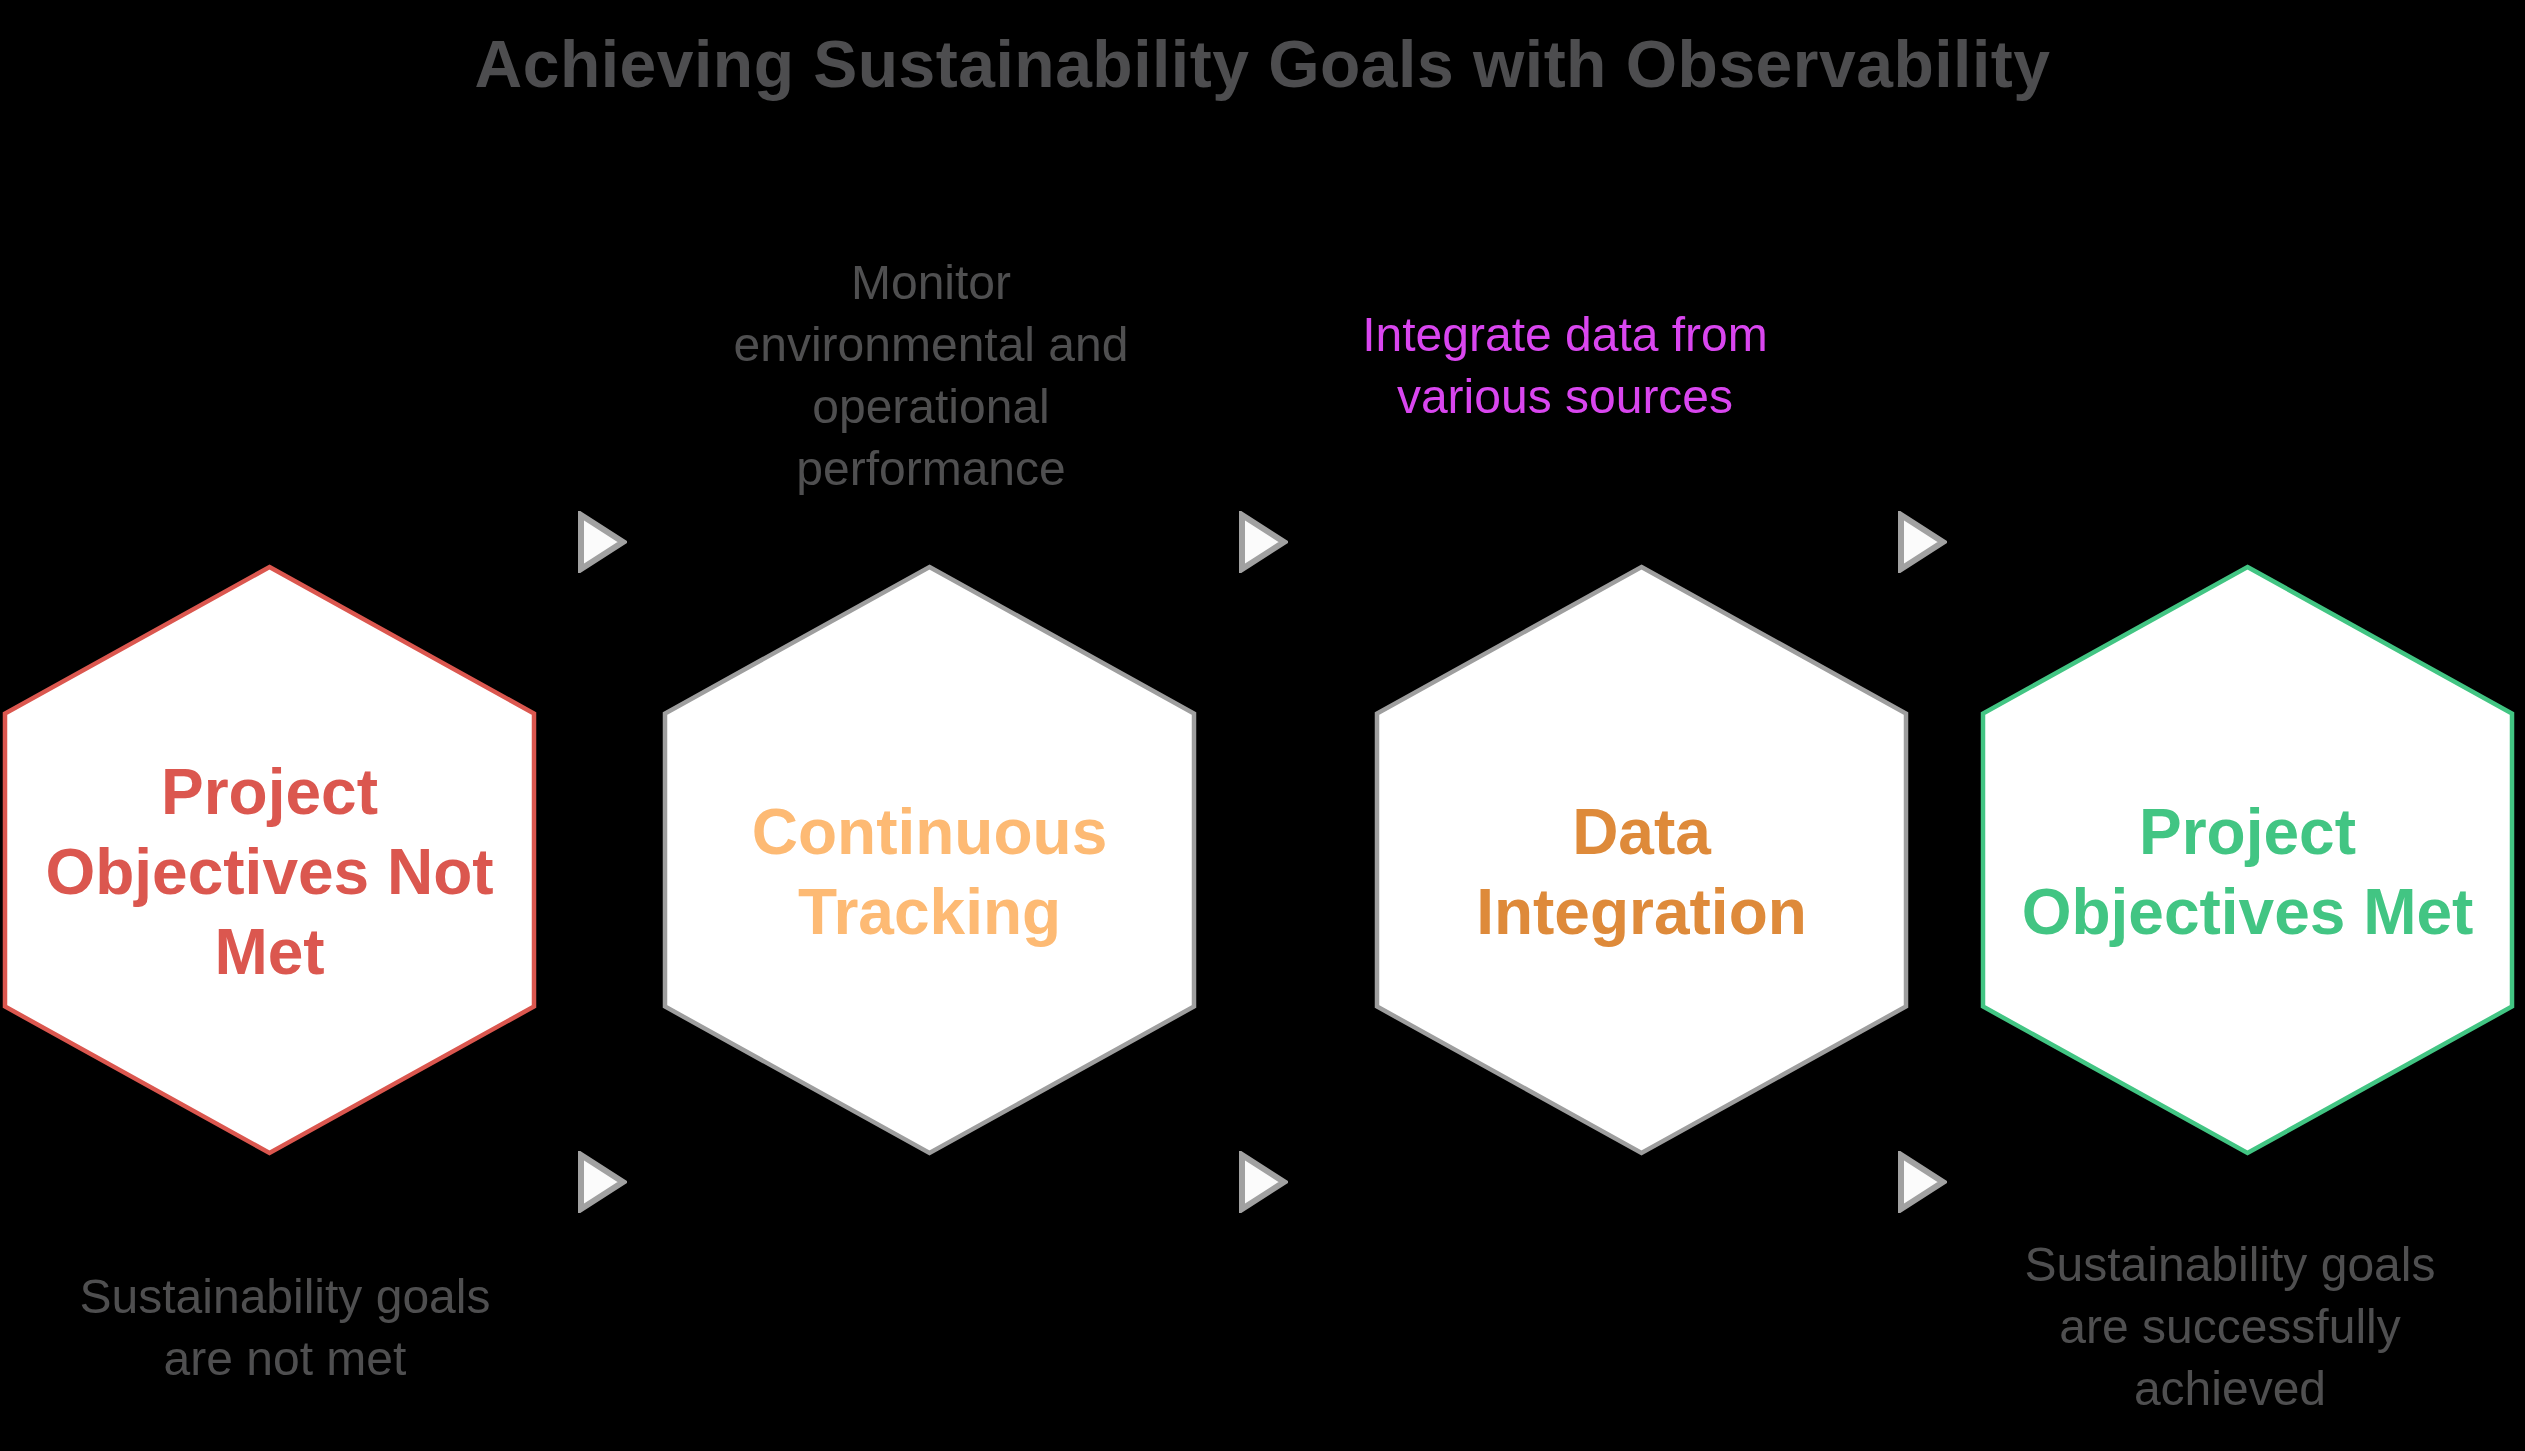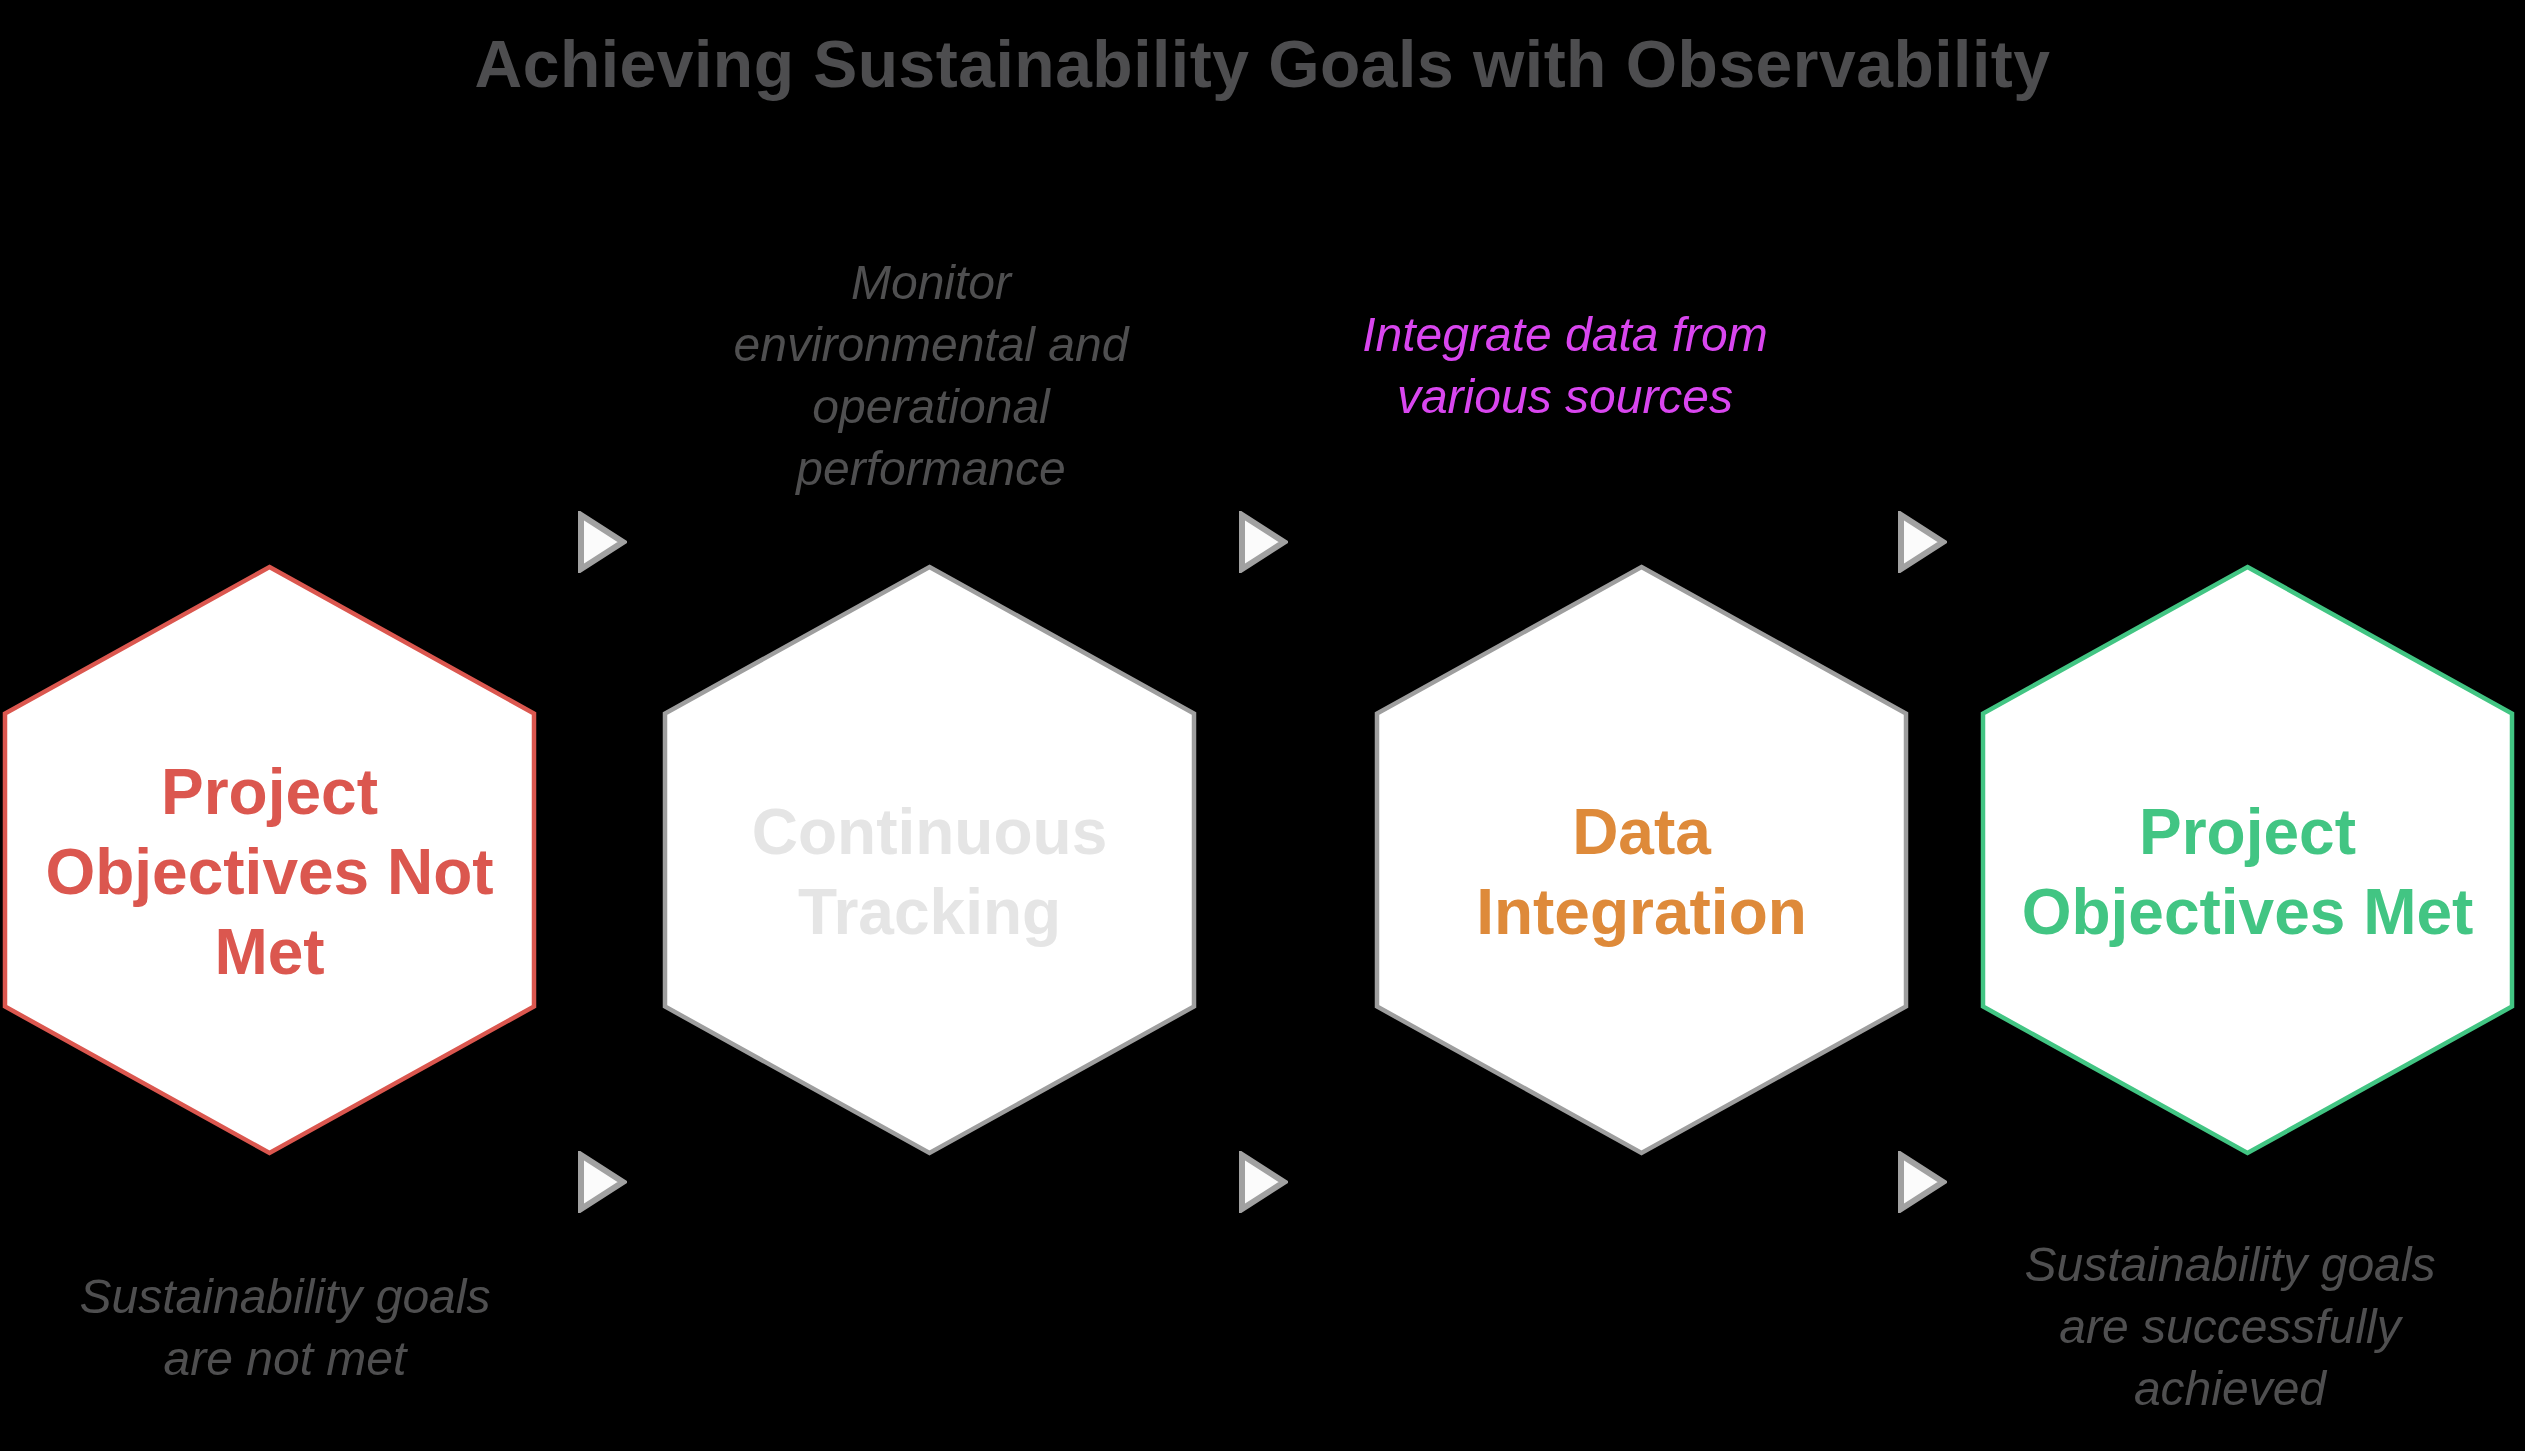--- a/index.html
+++ b/index.html
@@ -30,21 +30,20 @@
     line-height: 1.16;
   }
   .note {
     position: absolute;
     width: 700px;
     text-align: center;
     font-size: 48px;
     line-height: 62px;
     font-weight: 400;
     white-space: pre-line;
-    font-style: italic;
   }
   .hex {
     position: absolute;
     top: 564px;
     width: 535px;
     height: 592px;
   }
   .hex svg.hex-shape {
     position: absolute;
     left: 0;
@@ -100,21 +99,21 @@
     </svg>
     <div class="hex-label" style="color: rgb(219, 87, 79);">Project
 Objectives Not
 Met</div>
   </div>
 
   <div class="hex" style="left:662px;">
     <svg class="hex-shape" width="535" height="592" viewBox="0 0 535 592">
       <polygon points="267.5,3 532,149.5 532,442.5 267.5,589 3,442.5 3,149.5" stroke-width="4.5" stroke="#9E9E9E" fill="#FFFFFF"></polygon>
     </svg>
-    <div class="hex-label" style="color: #e5e5e5;">Continuous
+    <div class="hex-label" style="color: #fdba74;">Continuous
 Tracking</div>
   </div>
 
   <div class="hex" style="left:1374px;">
     <svg class="hex-shape" width="535" height="592" viewBox="0 0 535 592">
       <polygon points="267.5,3 532,149.5 532,442.5 267.5,589 3,442.5 3,149.5" stroke-width="4.5" stroke="#9E9E9E" fill="#FFFFFF"></polygon>
     </svg>
     <div class="hex-label" style="color: rgb(222, 138, 58);">Data
 Integration</div>
   </div>

